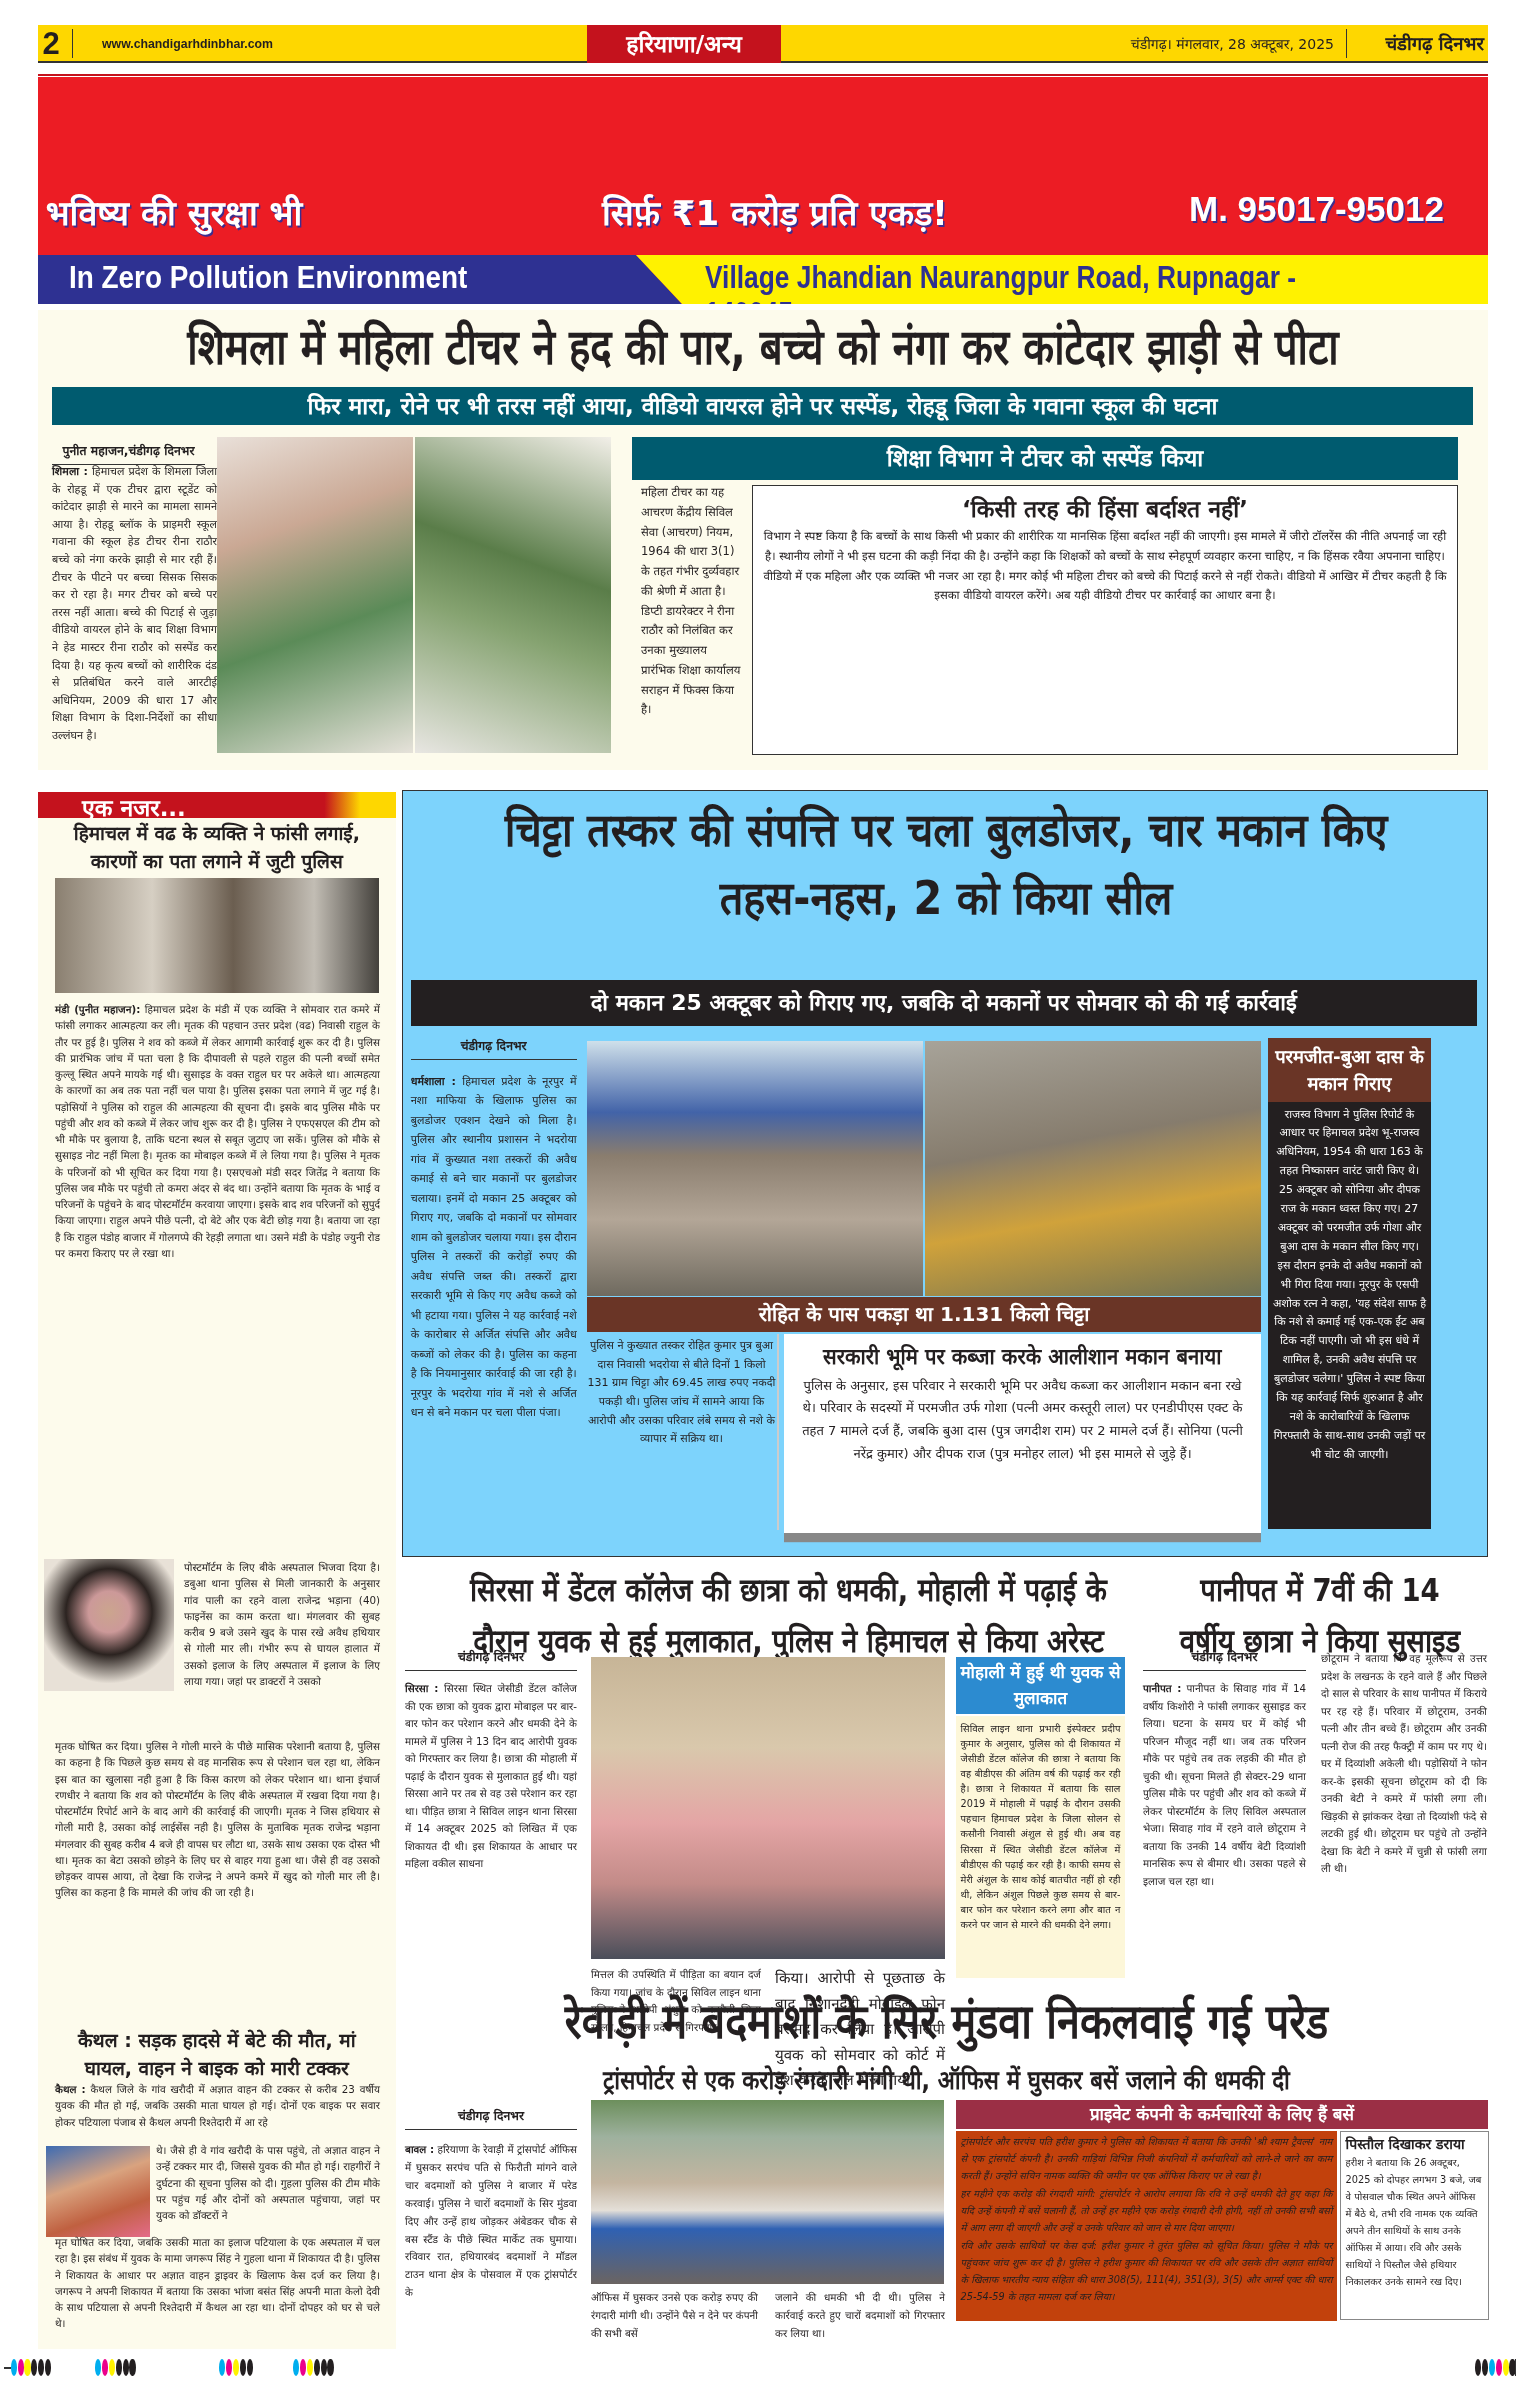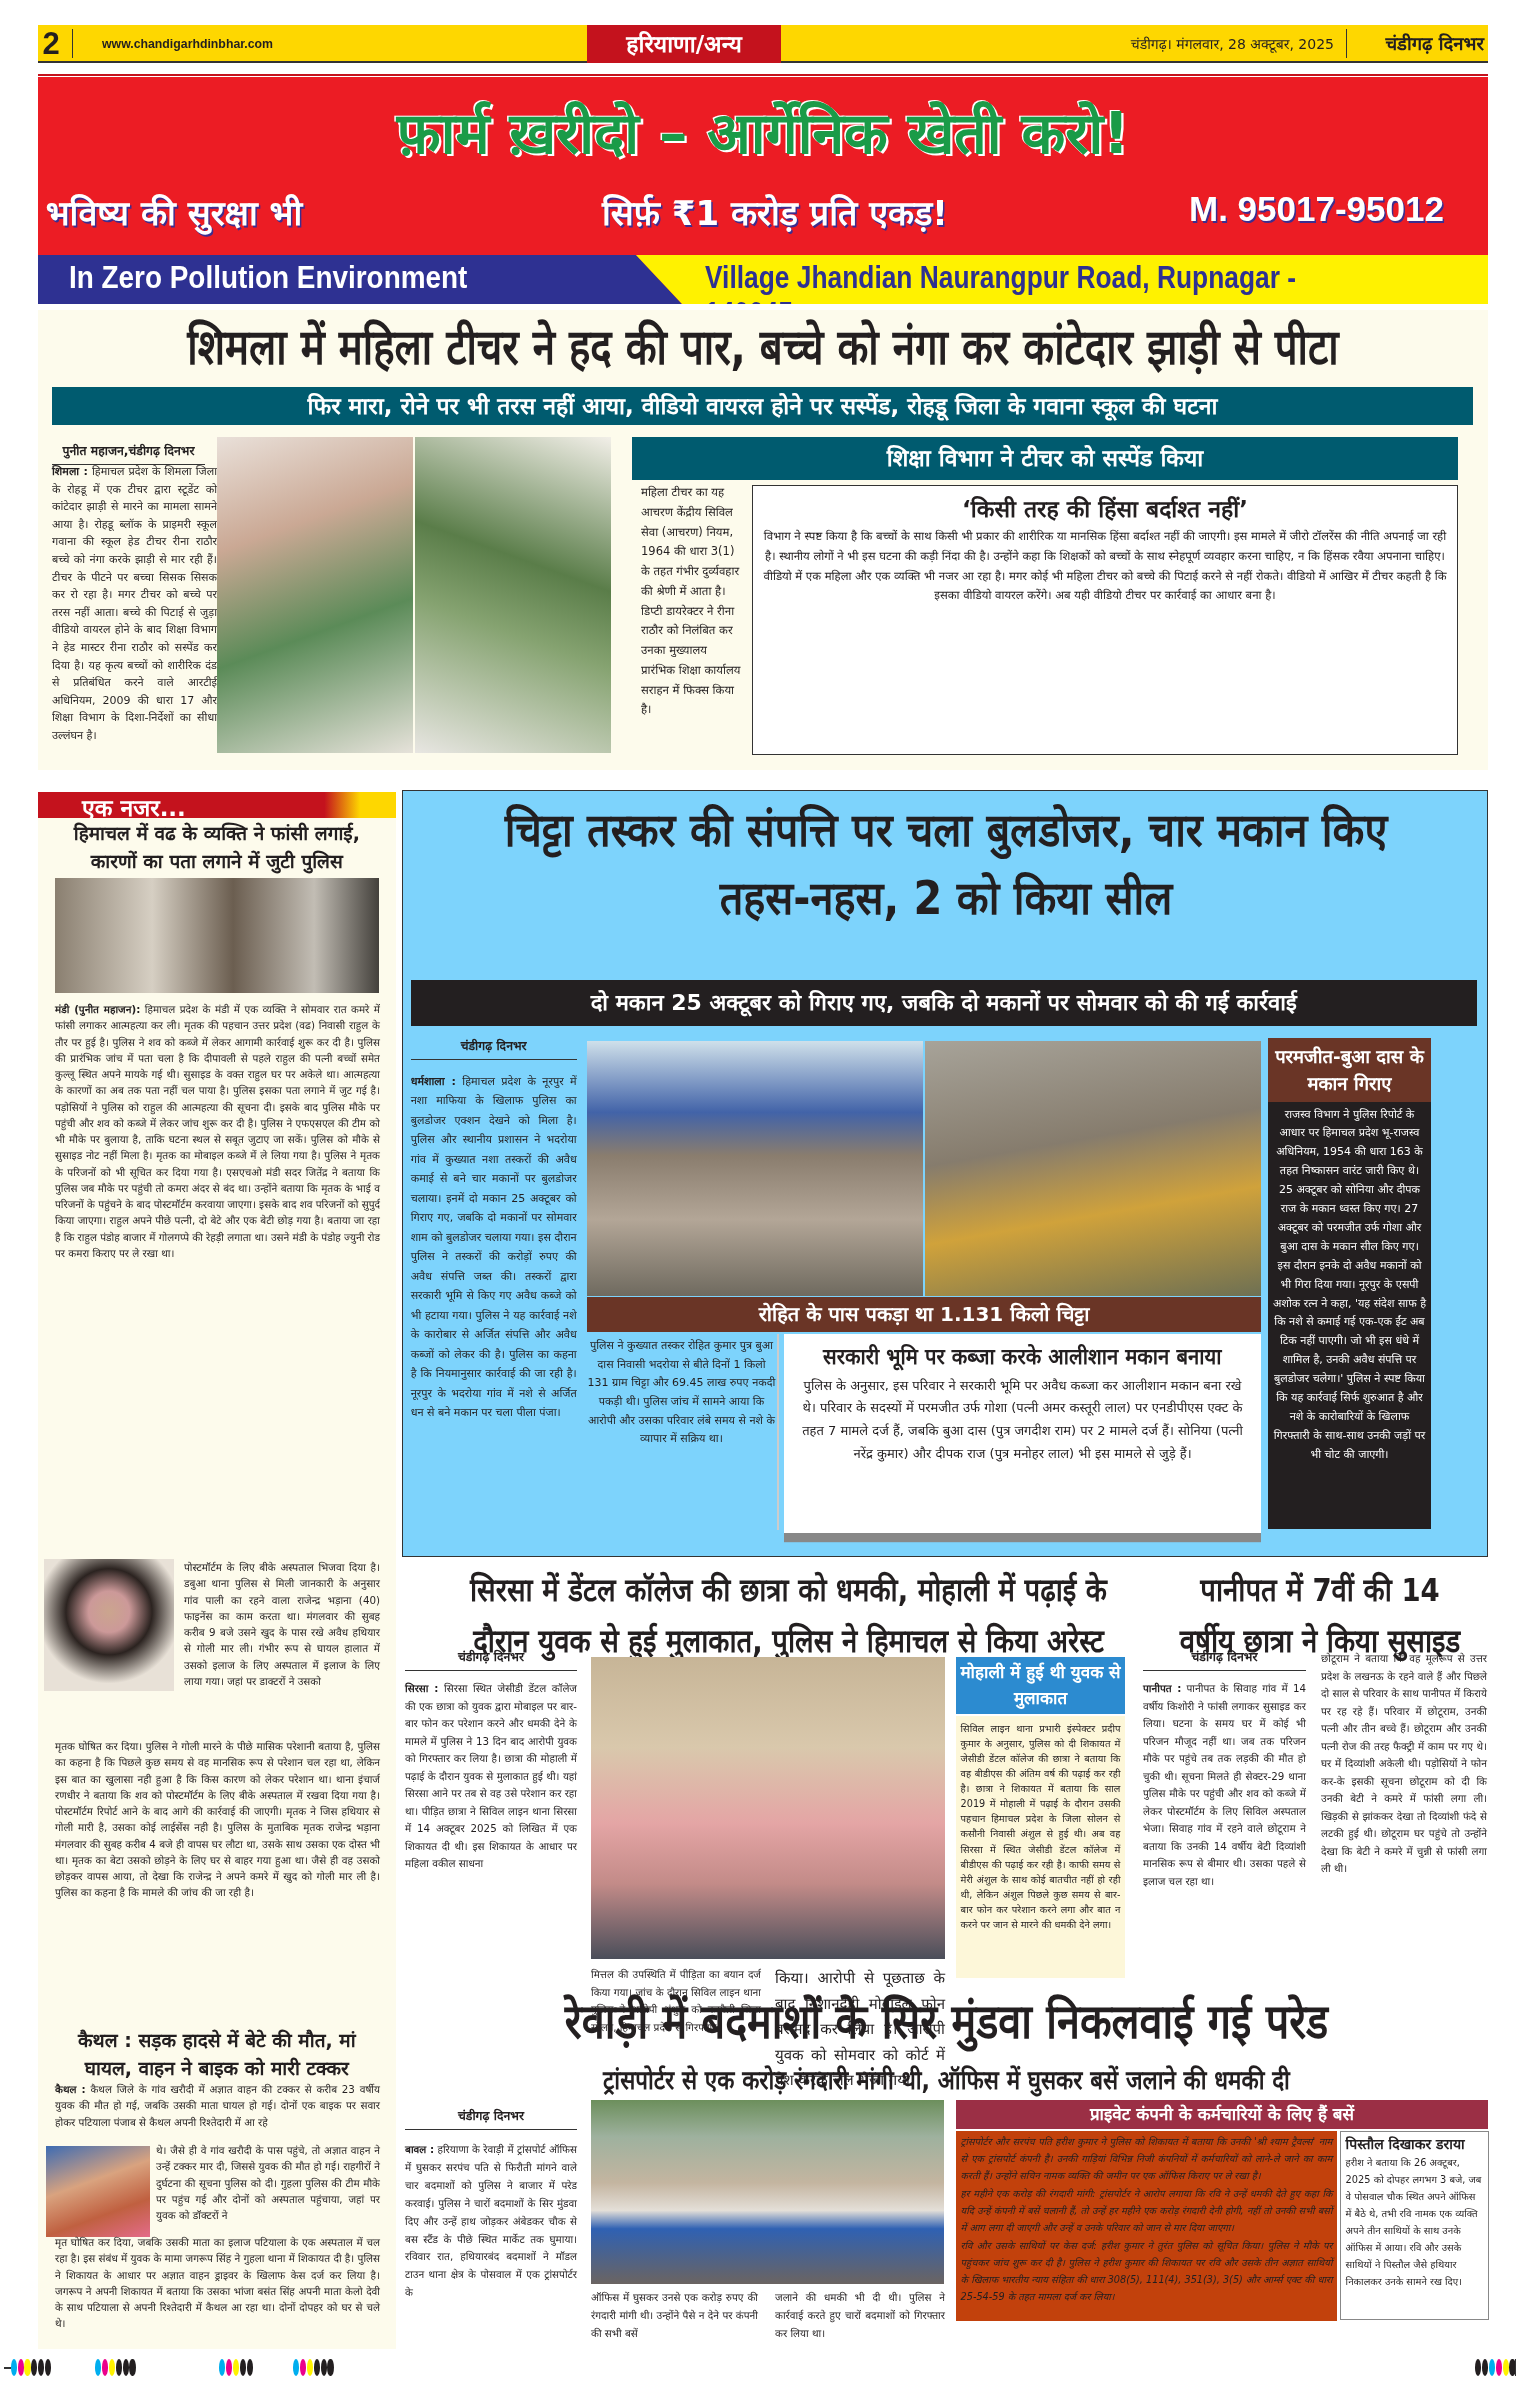--- a/index.html
+++ b/index.html
@@ -118,21 +118,20 @@
   <span id="pgsep" class="abs"></span>
   <span id="site" class="abs">www.chandigarhdinbhar.com</span>
   <div id="section" class="abs">हरियाणा/अन्य</div>
   <span id="dateline" class="abs">चंडीगढ़। मंगलवार, 28 अक्टूबर, 2025</span>
   <span id="mastsep" class="abs"></span>
   <span id="brand" class="abs">चंडीगढ़ दिनभर</span>
 </div>
 <div id="redline" class="abs"></div>
 
 <div id="ad" class="abs">
-  <div id="ad-title" class="abs">फ़ार्म ख़रीदो – आर्गेनिक खेती करो!</div>
   <div id="ad-l1" class="abs">भविष्य की सुरक्षा भी</div>
   <div id="ad-l2" class="abs">सिर्फ़ ₹1 करोड़ प्रति एकड़!</div>
   <div id="ad-l3" class="abs">M. 95017-95012</div>
   <div id="ad-blue" class="abs"></div>
   <div id="ad-yellow" class="abs"></div>
   <div id="ad-zero" class="abs">In Zero Pollution Environment</div>
   <div id="ad-addr" class="abs">Village Jhandian Naurangpur Road, Rupnagar - 140045</div>
 </div>
 
 <div id="s1" class="abs">

